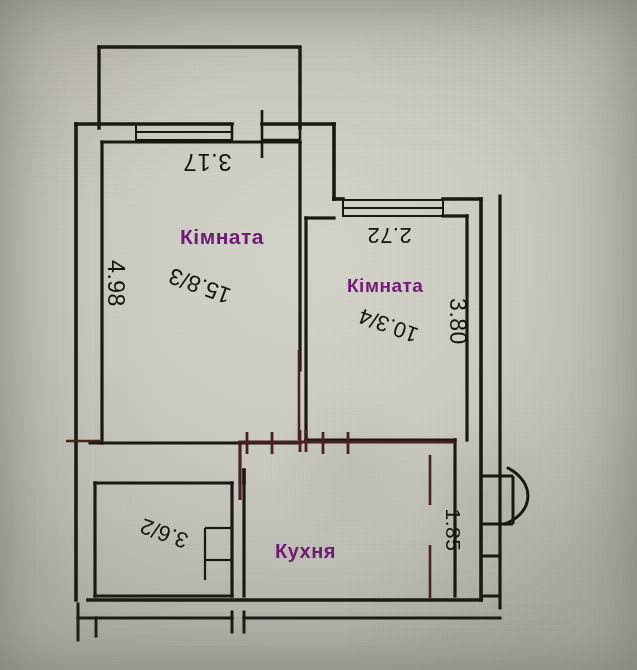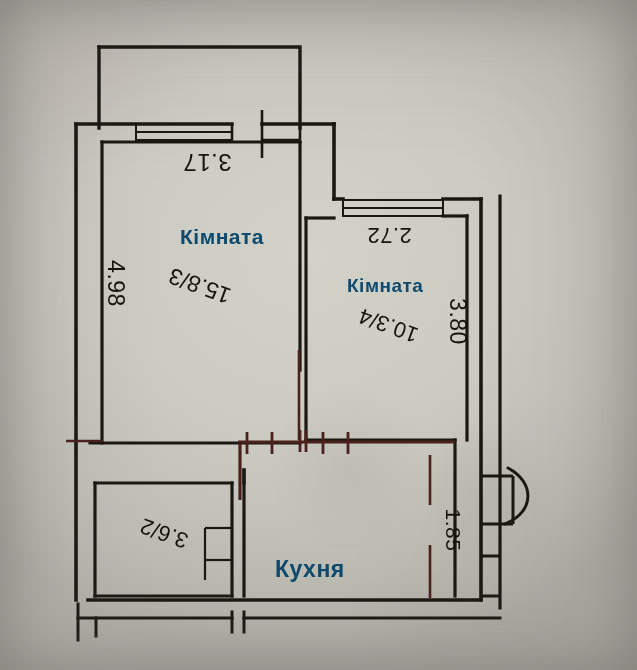--- a/index.html
+++ b/index.html
@@ -59,21 +59,21 @@
   }
   .label-layer {
     position: absolute;
     inset: 0;
     pointer-events: none;
   }
   .room-name {
     position: absolute;
     font-family: "Liberation Sans", sans-serif;
     font-weight: bold;
-    color: #0c4a6e;
+    color: #701a75;
     white-space: nowrap;
     letter-spacing: .5px;
   }
   .dim-text {
     position: absolute;
     font-family: "Liberation Sans", sans-serif;
     color: #17140e;
     white-space: nowrap;
     letter-spacing: .5px;
   }
@@ -233,21 +233,21 @@
     <div class="frac" style="left:168px; top:272px; font-size:23px; transform: rotate(200deg); transform-origin: center;">
       <span>15.8/3</span>
     </div>
 
     <div class="room-name" style="left:347px; top:275px; font-size:19px;">Кімната</div>
 
     <div class="frac" style="left:358px; top:312px; font-size:22px; transform: rotate(200deg); transform-origin: center;">
       <span>10.3/4</span>
     </div>
 
-    <div class="room-name" style="left:275px; top:556px; font-size:23px;">Кухня</div>
+    <div class="room-name" style="left:275px; top:540px; font-size:20px;">Кухня</div>
 
     <div class="frac" style="left:140px; top:520px; font-size:22px; transform: rotate(200deg); transform-origin: center;">
       <span>3.6/2</span>
     </div>
 
     <div class="dim-text" style="left:183px; top:148px; font-size:24px; transform: rotate(180deg); transform-origin: center;">3.17</div>
 
     <div class="dim-text" style="left:367px; top:222px; font-size:22px; transform: rotate(180deg); transform-origin: center;">2.72</div>
 
     <div class="dim-text" style="left:92px; top:270px; font-size:23px; transform: rotate(-90deg) rotate(180deg); transform-origin: center;">4.98</div>

